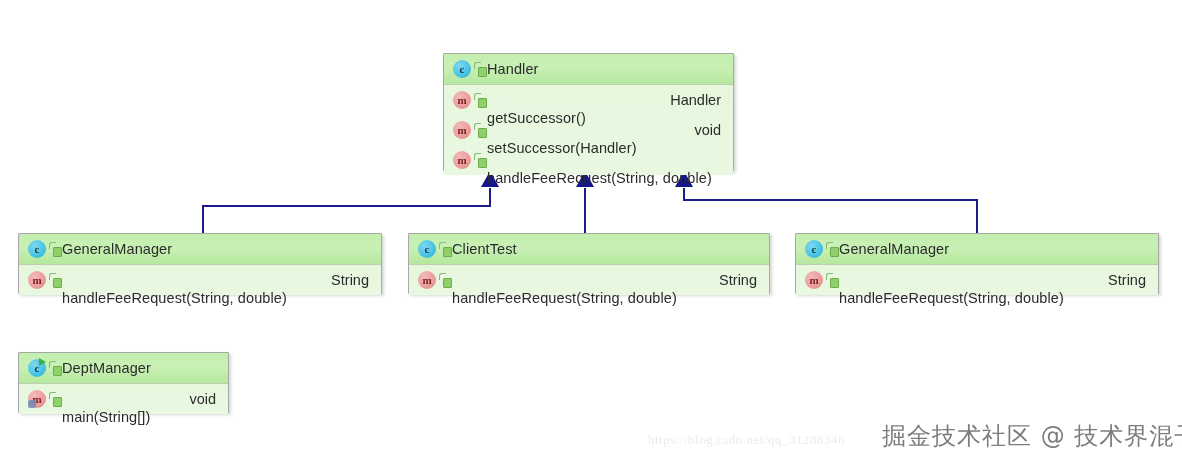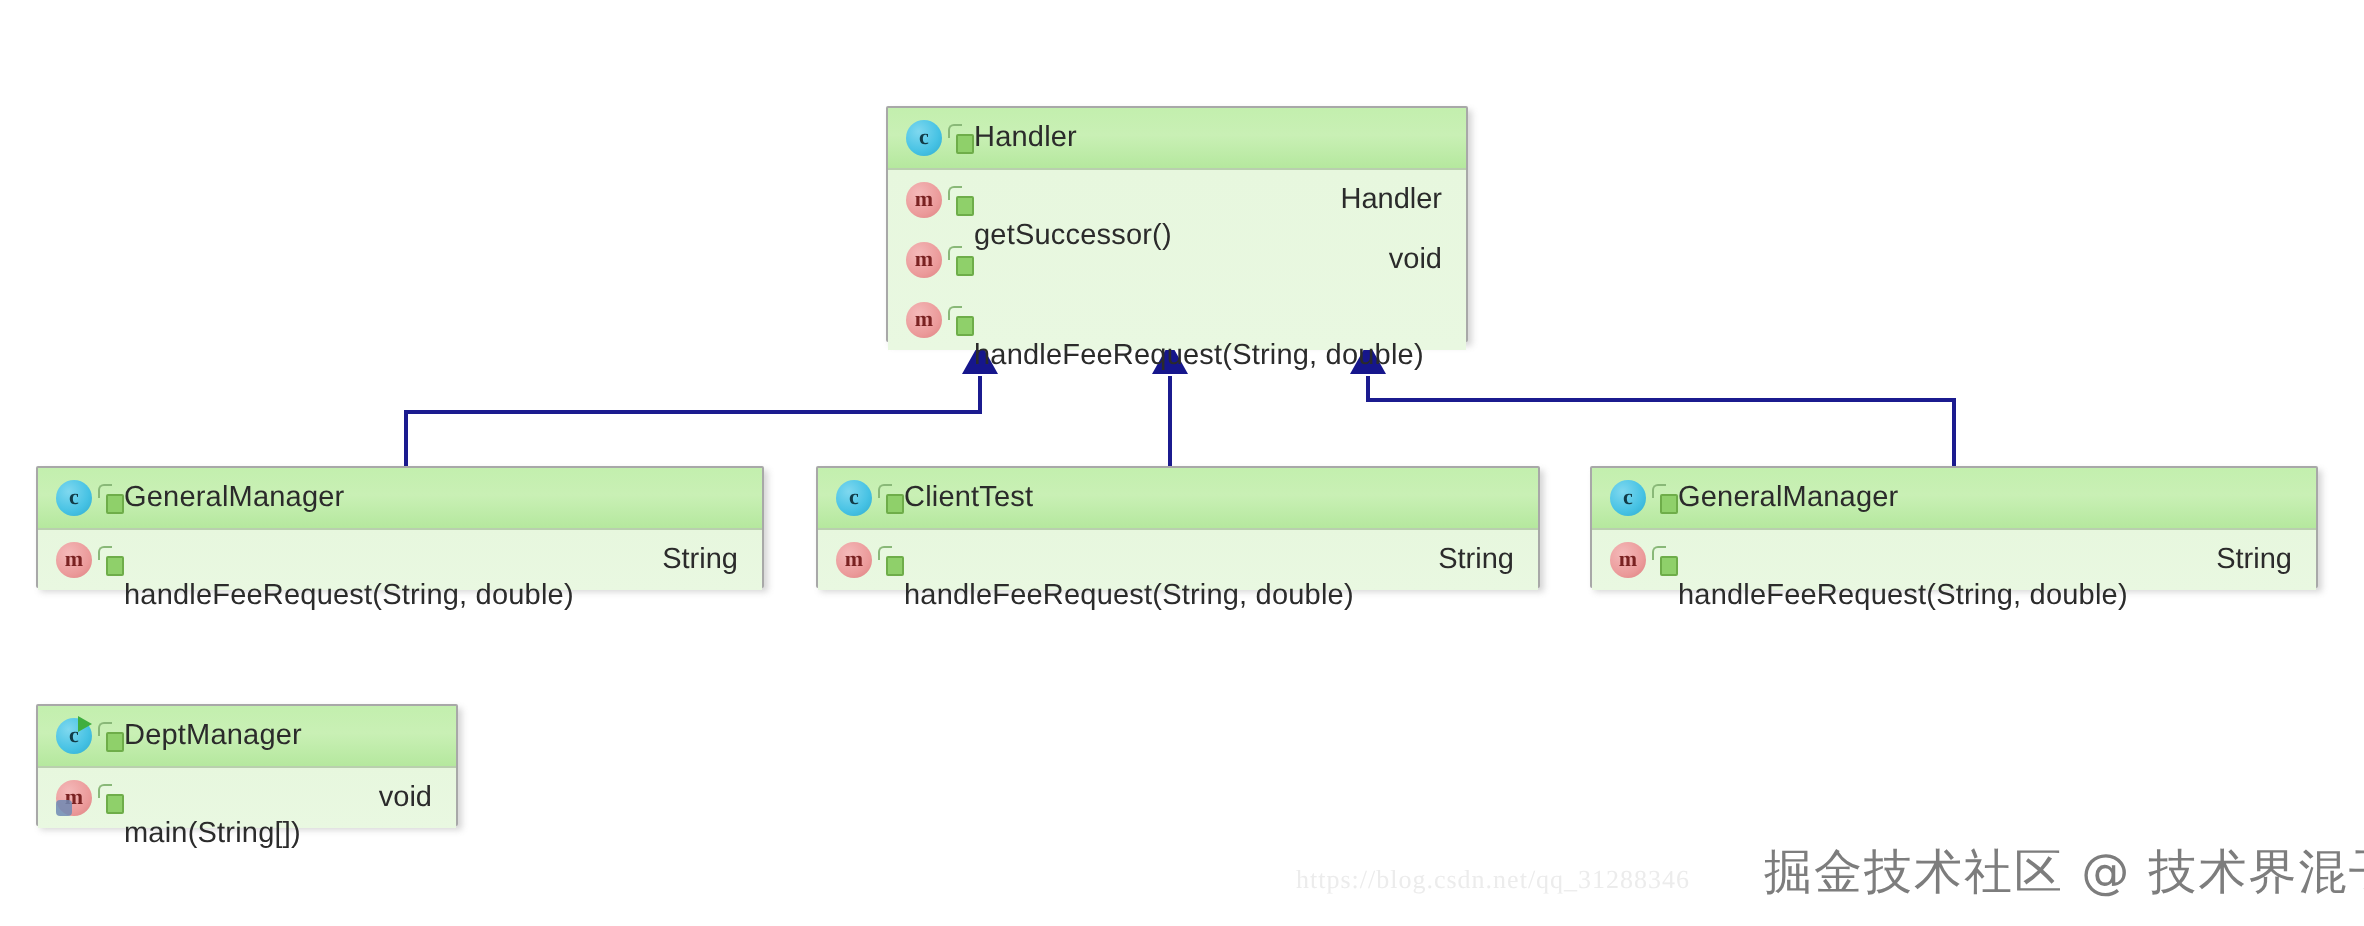--- a/index.html
+++ b/index.html
@@ -230,20 +230,21 @@
         <span class="ret-text">Handler</span>
       </div>
       <div class="uml-row">
         <span class="icon-stack">
           <span class="ic-method">m</span>
           <span class="ic-lock">
               <span class="shackle"></span>
               <span class="body"></span>
             </span>
         </span>
+        <span class="sig-text">setSuccessor(Handler)</span>
         <span class="ret-text">void</span>
       </div>
       <div class="uml-row">
         <span class="icon-stack">
           <span class="ic-method">m</span>
           <span class="ic-lock">
               <span class="shackle"></span>
               <span class="body"></span>
             </span>
         </span>

